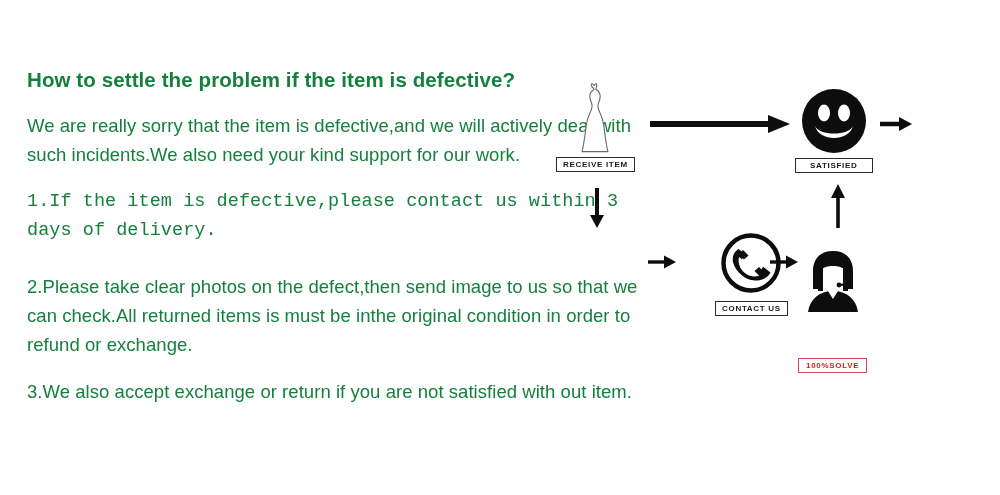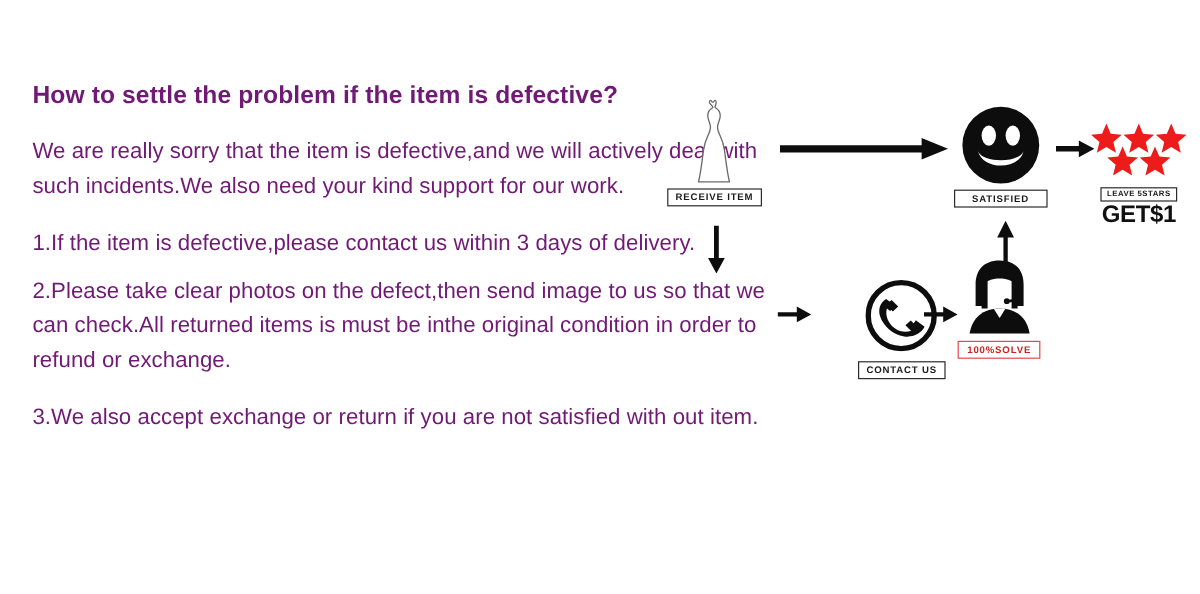--- a/index.html
+++ b/index.html
@@ -10,36 +10,36 @@
     overflow:hidden;
     position:relative;
   }
   .page{position:relative;width:1000px;height:495px;}
 
   
   .text-col{
     position:absolute;
     left:27px; top:68px;
     width:640px;
-    color:#701a75;
+    color:#15803d;
   }
   .heading{
     font-size:20.5px;
     font-weight:bold;
     letter-spacing:.1px;
     margin:0 0 18px 0;
     line-height:1.2;
   }
   .para{
     font-size:18.5px;
     line-height:29px;
     margin:0 0 18px 0;
     letter-spacing:.05px;
   }
-  .para.p2{margin-bottom:11px;}
+  .para.p2{margin-bottom:27px;font-family:Liberation Mono, monospace;}
   .para.p3{margin-bottom:18px;}
   .para.p4{margin-bottom:12px;}
 
   
   .flow{position:absolute;left:0;top:0;width:1000px;height:376px;}
 
   .node{position:absolute;}
   .label-box{
     border:1.5px solid #2b2b2b;
     background:#fff;
@@ -81,21 +81,21 @@
   #unsatisfied-node{left:558px;top:232px;}
   #unsatisfied-node .icon{height:62px;display:flex;align-items:center;justify-content:center;}
   #unsatisfied-node .label-box{margin-top:7px;}
 
   
   #contact-node{left:715px;top:232px;}
   #contact-node .icon{height:62px;display:flex;align-items:center;justify-content:center;}
   #contact-node .label-box{margin-top:7px;}
 
   
-  #solve-node{left:798px;top:214px;}
+  #solve-node{left:798px;top:248px;gap:40px;}
   #solve-node .icon{height:66px;display:flex;align-items:center;justify-content:center;}
   #solve-node .label-box{margin-top:4px;padding:2.5px 7px 2px 7px;}
 
   
   .arrow{position:absolute;}
   #arrow-top{left:650px;top:112px;}
   #arrow-down{left:586px;top:188px;}
   #arrow-mid1{left:648px;top:252px;}
   #arrow-mid2{left:770px;top:252px;}
   #arrow-up{left:828px;top:184px;}
@@ -138,35 +138,20 @@
         <svg width="66" height="66" viewBox="0 0 66 66">
           <circle cx="33" cy="33" r="32" fill="#0d0d0d"></circle>
           <ellipse cx="23" cy="25" rx="6" ry="8.5" fill="#ffffff"></ellipse>
           <ellipse cx="43" cy="25" rx="6" ry="8.5" fill="#ffffff"></ellipse>
           <path d="M14 38 C18 54 48 54 52 38 C48 48 18 48 14 38 Z" fill="#ffffff"></path>
         </svg>
       </div>
       <div class="label-box">SATISFIED</div>
     </div>
 
-    <div class="node center" id="stars-node">
-      <div class="icon">
-        <svg width="82" height="45" viewBox="0 0 82 45">
-          <g fill="#ee1b1b">
-            <path d="M14 0 L17.6 8.5 L26.8 9.2 L19.8 15.3 L22 24.3 L14 19.4 L6 24.3 L8.2 15.3 L1.2 9.2 L10.4 8.5 Z"></path>
-            <path d="M41 0 L44.6 8.5 L53.8 9.2 L46.8 15.3 L49 24.3 L41 19.4 L33 24.3 L35.2 15.3 L28.2 9.2 L37.4 8.5 Z"></path>
-            <path d="M68 0 L71.6 8.5 L80.8 9.2 L73.8 15.3 L76 24.3 L68 19.4 L60 24.3 L62.2 15.3 L55.2 9.2 L64.4 8.5 Z"></path>
-            <path d="M27.5 19 L31.1 27.5 L40.3 28.2 L33.3 34.3 L35.5 43.3 L27.5 38.4 L19.5 43.3 L21.7 34.3 L14.7 28.2 L23.9 27.5 Z"></path>
-            <path d="M54.5 19 L58.1 27.5 L67.3 28.2 L60.3 34.3 L62.5 43.3 L54.5 38.4 L46.5 43.3 L48.7 34.3 L41.7 28.2 L50.9 27.5 Z"></path>
-          </g>
-        </svg>
-      </div>
-      <div class="label-box">LEAVE 5STARS</div>
-      <div class="get">GET$1</div>
-    </div>
 
 
     <div class="node center" id="contact-node">
       <div class="icon">
         <svg width="60" height="60" viewBox="0 0 60 60">
           <circle cx="30" cy="30" r="27.5" fill="none" stroke="#0d0d0d" stroke-width="4.5"></circle>
           <path d="M19.5 14.5 L26 21 L21.5 25 L19 22.5 C16.5 28 18.5 35.5 23.5 40 C28 44.5 35.5 45 40 42.5
                    L37.5 40 L41.5 35.5 L48 42 C44 47.5 37 49.5 30 47.5 C21 45 14 36.5 12.5 28 C11.5 22 14 17 19.5 14.5 Z" fill="#0d0d0d" transform="rotate(-8 30 30)"></path>
           <path d="M22 17 L27.5 22.5 L23 26.5 L17.5 21 Z" fill="#0d0d0d"></path>
           <path d="M38 34 L43.5 39.5 L39 43.5 L33.5 38 Z" fill="#0d0d0d"></path>

